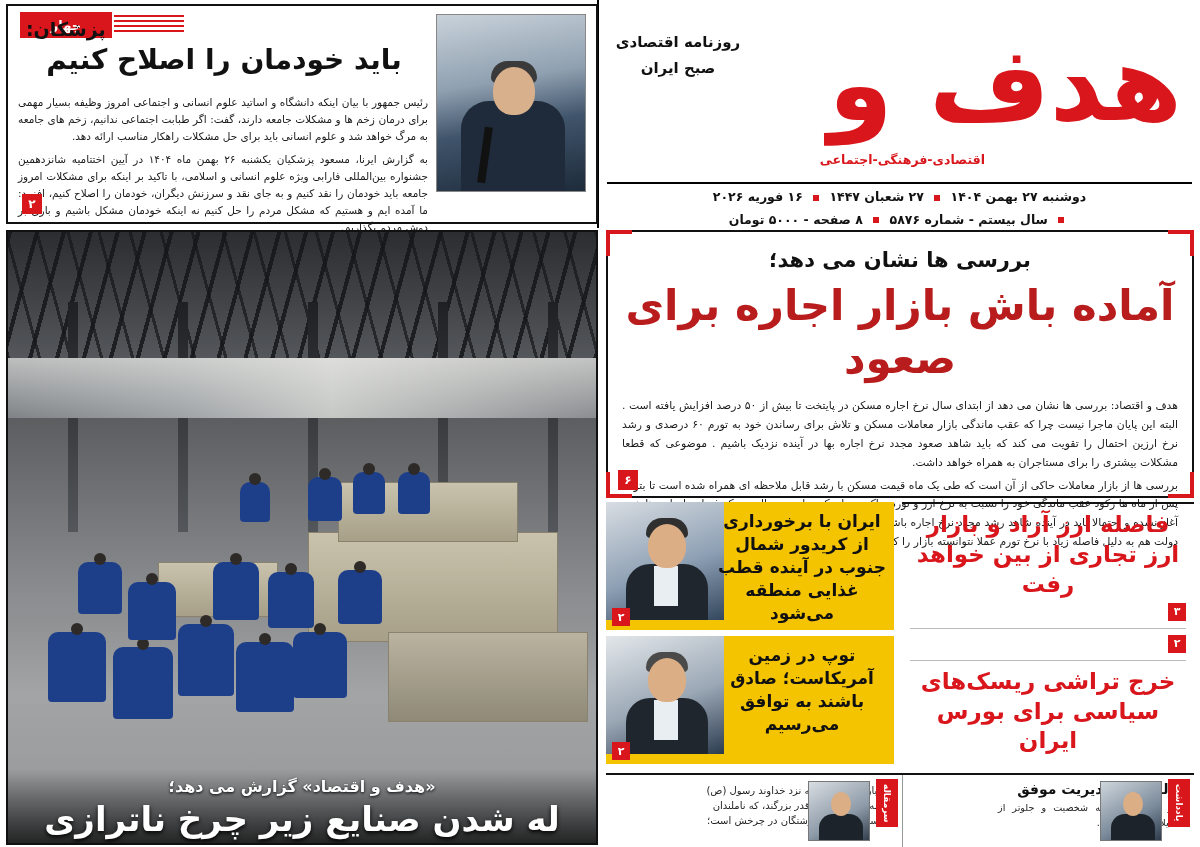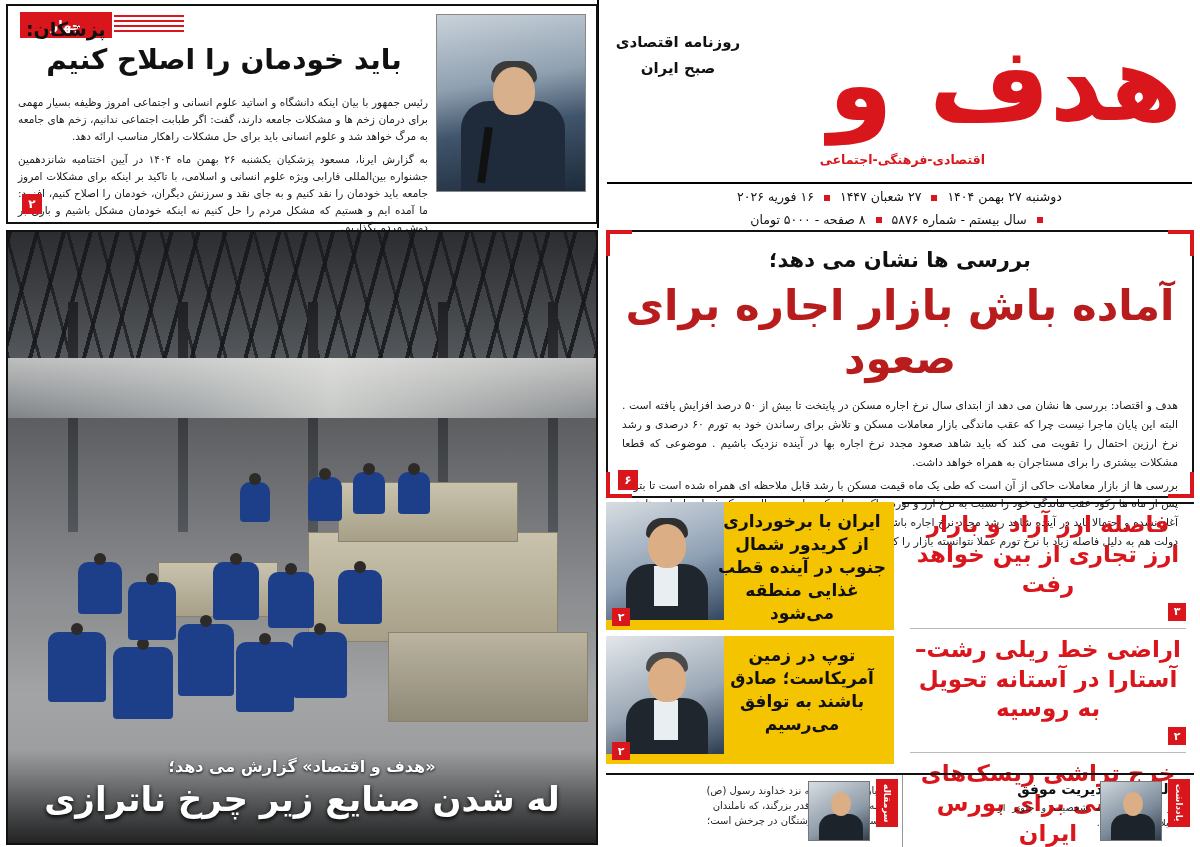--- a/index.html
+++ b/index.html
@@ -79,21 +79,21 @@
     position: absolute;
     left: 8px; right: 8px; top: 182px;
     height: 2px; background: #000;
   }
   .masthead-dateline {
     position: absolute;
     right: 12px; top: 188px;
     left: 12px;
     font-size: 12.5px;
     color: #111;
-    font-weight: normal;
+    font-weight: bold;
     text-align: center;
     line-height: 1.5;
   }
   .dateline-row { display: block; }
   .sq { display: inline-block; width: 6px; height: 6px; background: #d9161c; margin: 0 6px; vertical-align: middle;}
 
   
   .top-lead {
     position: absolute;
     left: 6px; top: 4px;
@@ -246,21 +246,21 @@
     position: absolute;
     left: 50%; top: -9px;
     transform: translateX(-50%);
     width: 12px; height: 12px;
     background: #2d2a27;
     border-radius: 50%;
   }
   .photo-caption {
     position: absolute;
     left: 0; right: 0; bottom: 0;
-    padding: 8px 16px 24px 16px;
+    padding: 8px 16px 4px 16px;
     background: linear-gradient(to top, rgba(0,0,0,.72), rgba(0,0,0,0));
     text-align: center;
   }
   .photo-kicker {
     color: #fff;
     font-size: 16px;
     font-weight: bold;
     margin-bottom: 4px;
     text-shadow: 0 1px 3px #000;
   }
@@ -548,21 +548,20 @@
 
       <div class="mid-news">
 
         <div class="news-item">
           <div class="nl">فاصله ارز آزاد و بازار ارز تجاری از بین خواهد رفت</div>
           <div class="nref">۳</div>
           <div class="sep"></div>
         </div>
 
         <div class="news-item">
-          <div class="nl">اراضی خط ریلی رشت–آستارا در آستانه تحویل به روسیه</div>
           <div class="nref">۲</div>
           <div class="sep"></div>
         </div>
 
         <div class="news-item">
           <div class="nl">خرج تراشی ریسک‌های سیاسی برای بورس ایران</div>
         </div>
       </div>
 
       <div class="yellow-col">

